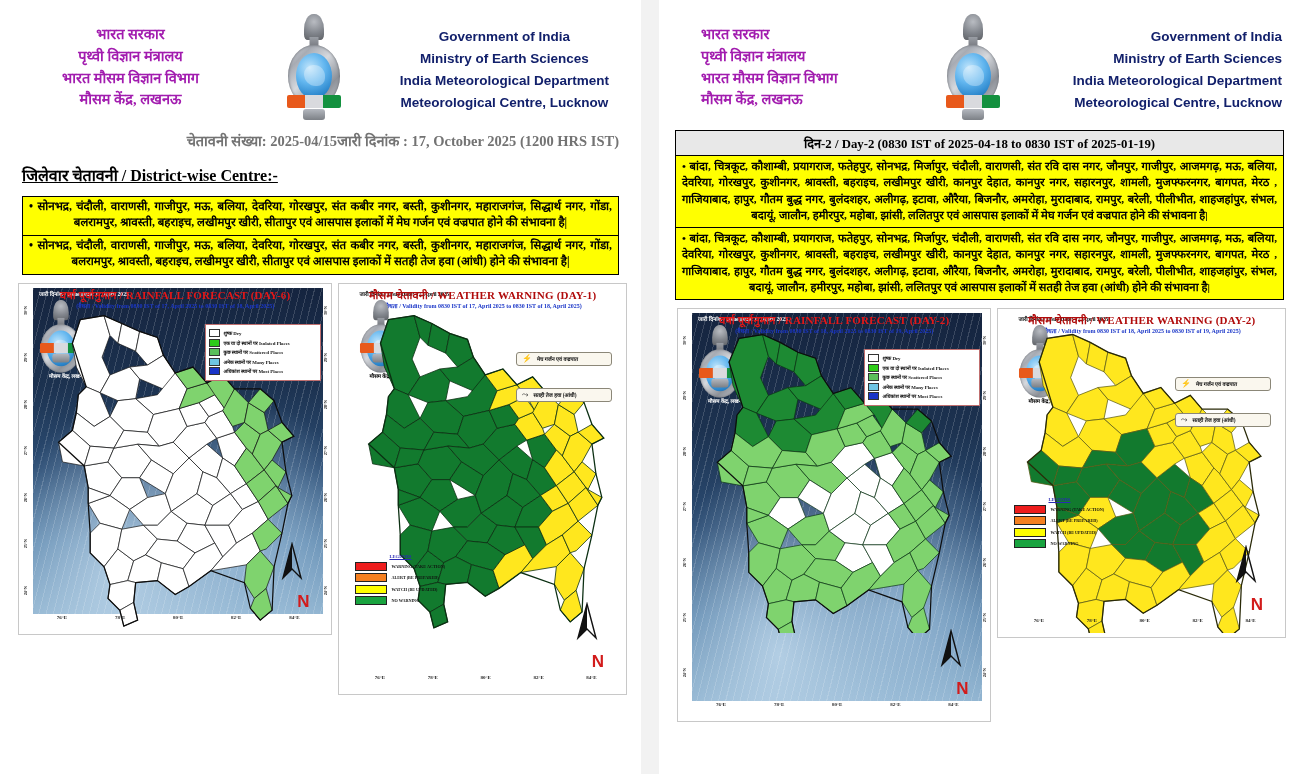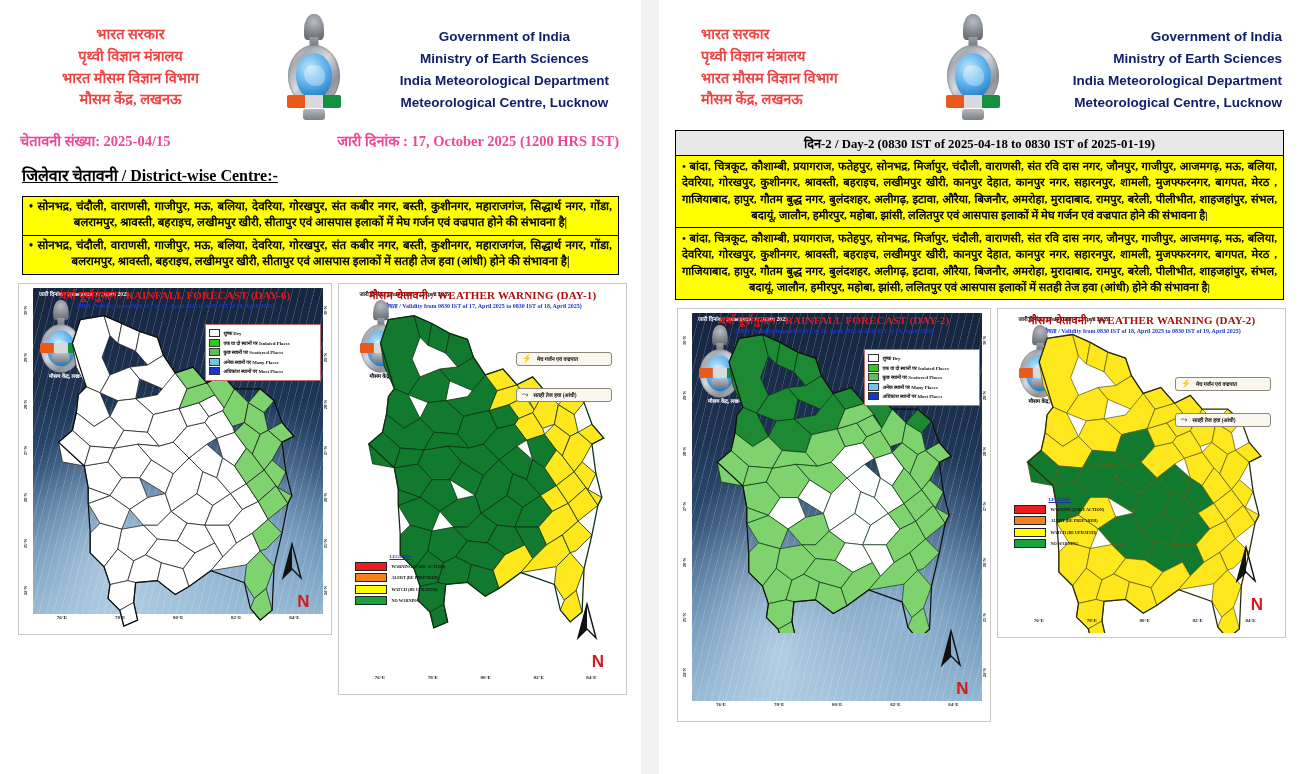--- a/index.html
+++ b/index.html
@@ -8,21 +8,21 @@
 
   #page { position:relative; width:1300px; height:774px; display:flex; background:#f2f2f2; }
   .page-col { position:relative; background:#ffffff; height:774px; }
   .page-col.left  { width:641px; }
   .gutter { width:18px; background:#f2f2f2; height:774px; }
   .page-col.right { width:641px; }
 
   
   .hdr { display:flex; align-items:flex-start; padding:12px 14px 0 14px; }
   .hdr-hi { width:38%; text-align:center; font-family:"Liberation Serif",serif;
-            font-weight:bold; font-size:14.5px; color:#ef4444; line-height:1.5; padding-top:12px; }
+            font-weight:bold; font-size:14.5px; color:#a21caf; line-height:1.5; padding-top:12px; }
   .hdr-emb { width:22%; display:flex; justify-content:center; padding-top:2px; }
   .hdr-en { width:40%; text-align:center; font-family:"Liberation Sans",sans-serif;
             font-weight:bold; font-size:13.5px; color:#12206b; line-height:1.62; padding-top:14px; }
   .hdr-en.r { text-align:right; padding-right:4px;}
   .hdr-hi.r { text-align:left; padding-left:28px;}
 
   
   .emblem { position:relative; width:62px; height:108px; }
   .emb-top { position:absolute; left:50%; top:0; transform:translateX(-50%);
              width:20px; height:26px; background:
@@ -41,22 +41,22 @@
                background:rgba(255,255,255,.32); border-radius:45% 55% 40% 60%; }
   .emb-base { position:absolute; left:50%; bottom:14px; transform:translateX(-50%);
               width:54px; height:13px; display:flex; border-radius:2px; overflow:hidden; }
   .emb-base i { flex:1; display:block; }
   .emb-base i:nth-child(1){ background:#e8591b; }
   .emb-base i:nth-child(2){ background:#d9dade; }
   .emb-base i:nth-child(3){ background:#13913f; }
   .emb-foot { position:absolute; left:50%; bottom:2px; transform:translateX(-50%);
               width:22px; height:11px; background:linear-gradient(#b4b8bf,#7c8086); border-radius:3px; }
 
-  .meta-row { display:flex; justify-content:space-between; font-weight:bold; font-size:14.5px;
-              padding:8px 22px 0 20px; color:#ec4899; }
+  .meta-row { display:flex; justify-content:flex-end; font-weight:bold; font-size:14.5px;
+              padding:8px 22px 0 20px; color:#737373; }
 
   .dw-title { font-weight:bold; font-size:16px; text-decoration:underline;
               padding:14px 0 0 22px; color:#000; }
 
   
   .warn-table { margin:10px 22px 0 22px; border:1.3px solid #000; }
   .warn-head { background:#e8e8e8; border-bottom:1.3px solid #000; text-align:center;
                font-weight:bold; font-size:12.8px; padding:3px 2px; color:#000; }
   .warn-row { background:#ffff00; border-bottom:1.3px solid #000; padding:2px 6px 3px 6px;
               font-weight:bold; font-size:11.6px; line-height:1.42; text-align:justify;

